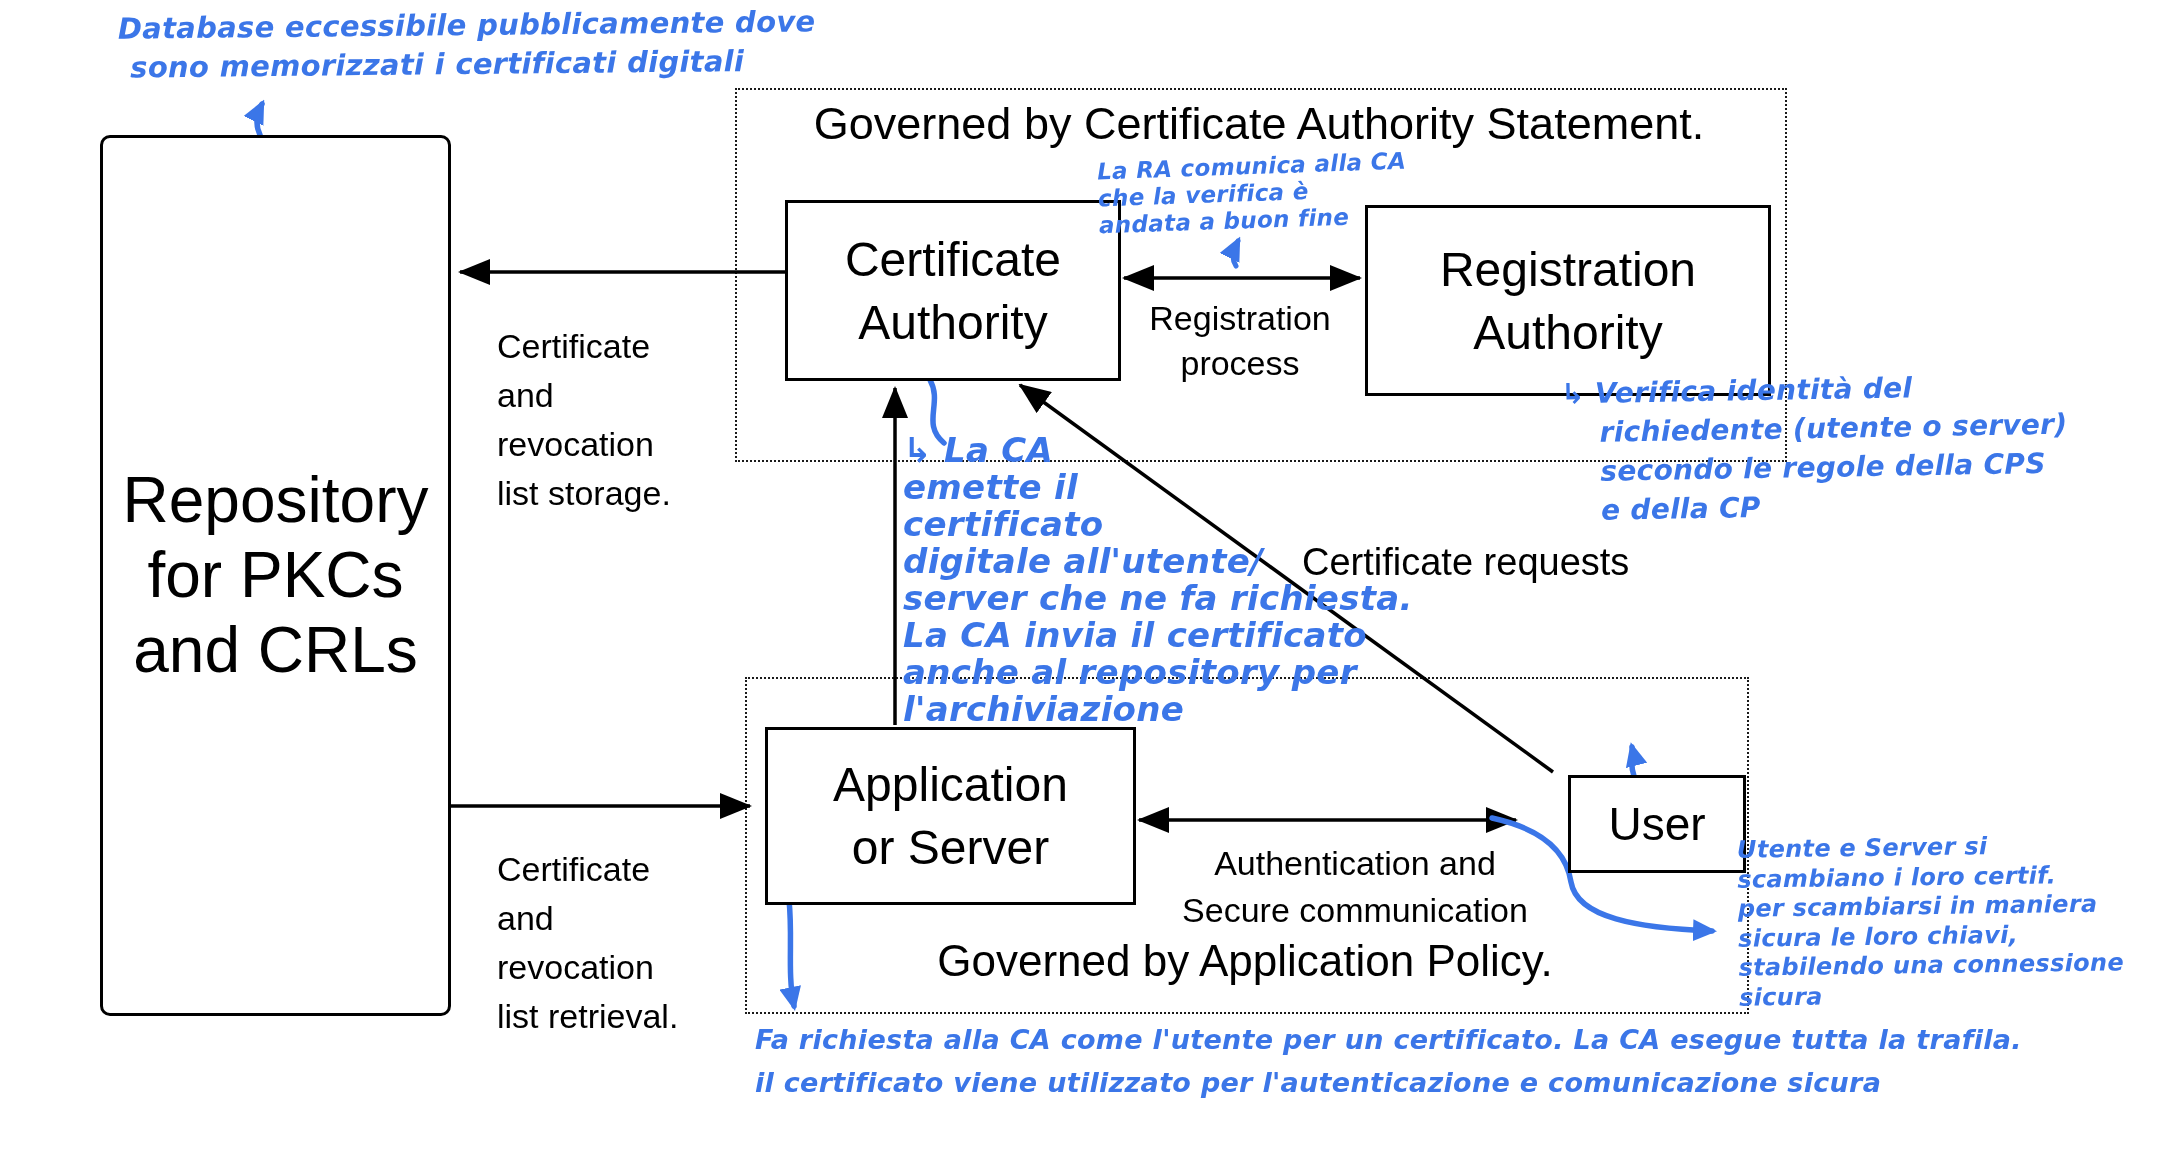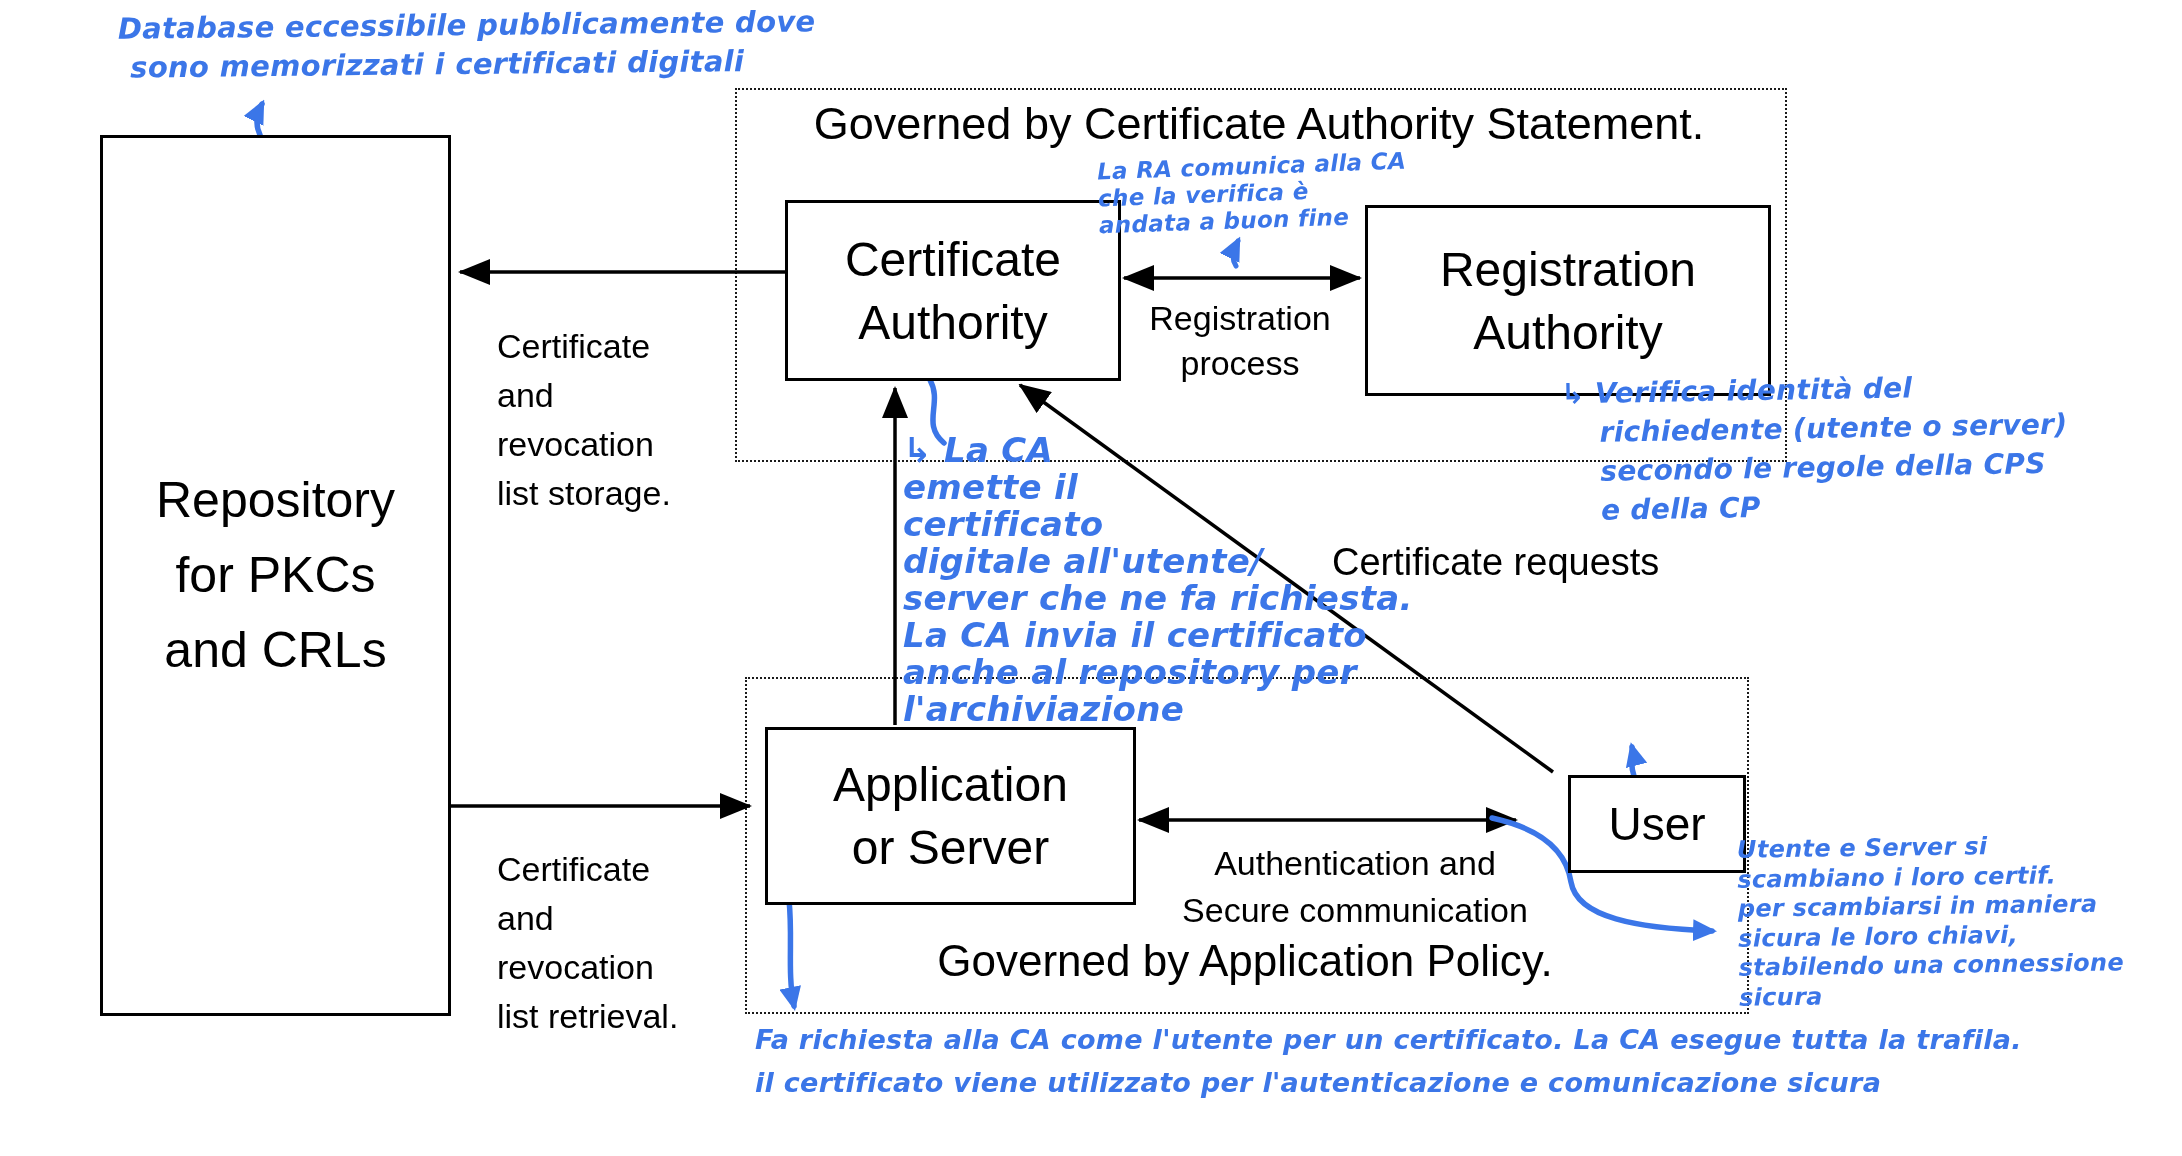--- a/index.html
+++ b/index.html
@@ -69,21 +69,21 @@
     <line x1="1330" y1="820" x2="1516" y2="820" stroke="#000" stroke-width="3.5" marker-end="url(#ab)"></line>
 
     <path d="M 260 135 C 254 122, 258 112, 262 104" fill="none" stroke="#3b76e8" stroke-width="5.5" stroke-linecap="round" marker-end="url(#abl)"></path>
     <path d="M 1236 266 C 1230 256, 1234 249, 1238 241" fill="none" stroke="#3b76e8" stroke-width="5" stroke-linecap="round" marker-end="url(#abl)"></path>
     <path d="M 930 380 C 943 403, 921 424, 944 443" fill="none" stroke="#3b76e8" stroke-width="5.5" stroke-linecap="round"></path>
     <path d="M 1634 776 C 1629 763, 1634 755, 1632 747" fill="none" stroke="#3b76e8" stroke-width="5.5" stroke-linecap="round" marker-end="url(#abl)"></path>
     <path d="M 1492 818 C 1538 828, 1566 848, 1571 882 C 1577 918, 1638 928, 1712 931" fill="none" stroke="#3b76e8" stroke-width="5.5" stroke-linecap="round" marker-end="url(#abl)"></path>
     <path d="M 789 900 C 793 938, 787 972, 794 1006" fill="none" stroke="#3b76e8" stroke-width="5.5" stroke-linecap="round" marker-end="url(#abl)"></path>
   </svg>
 
-  <div class="node" style="left:100px; top:135px; width:345px; height:875px; font-size:50px; line-height:75px;">
+  <div class="node" style="left:100px; top:135px; width:345px; height:875px; font-size:64px; line-height:75px;border-radius:10px;">
     <div>Repository</div>
     <div>for PKCs</div>
     <div>and CRLs</div>
   </div>
 
   <div class="node big" style="left:785px; top:200px; width:330px; height:175px;">
     <div>Certificate</div>
     <div>Authority</div>
   </div>
 
@@ -113,21 +113,21 @@
     <div>and</div>
     <div>revocation</div>
     <div>list retrieval.</div>
   </div>
 
   <div class="edge-label center" style="left:1120px; top:296px; width:240px; line-height:45px;">
     <div>Registration</div>
     <div>process</div>
   </div>
 
-  <div class="edge-label" style="left:1302px; top:538px; font-size:38px;margin-left:30px;">Certificate requests</div>
+  <div class="edge-label" style="left:1302px; top:538px; font-size:38px;">Certificate requests</div>
 
   <div class="edge-label center" style="left:1155px; top:840px; width:400px; line-height:47px;">
     <div>Authentication and</div>
     <div>Secure communication</div>
   </div>
 
   <div class="hw" id="note-repo">
     <div>Database eccessibile pubblicamente dove</div>
     <div style="margin-left:12px;">sono memorizzati i certificati digitali</div>
   </div>

